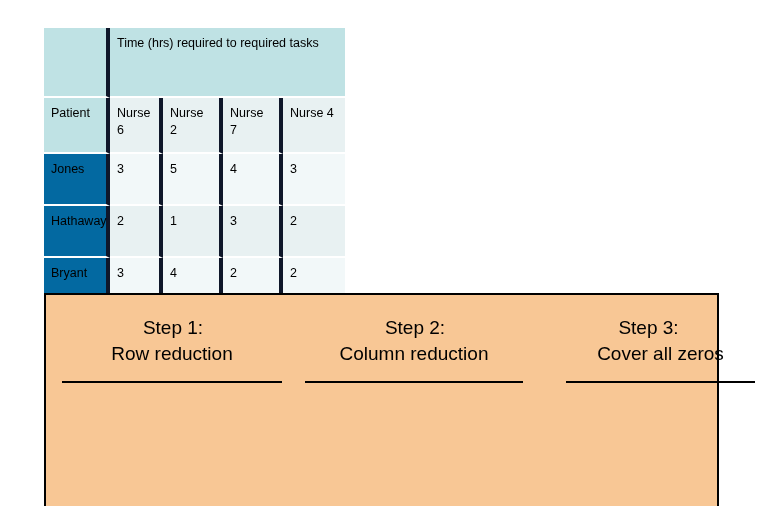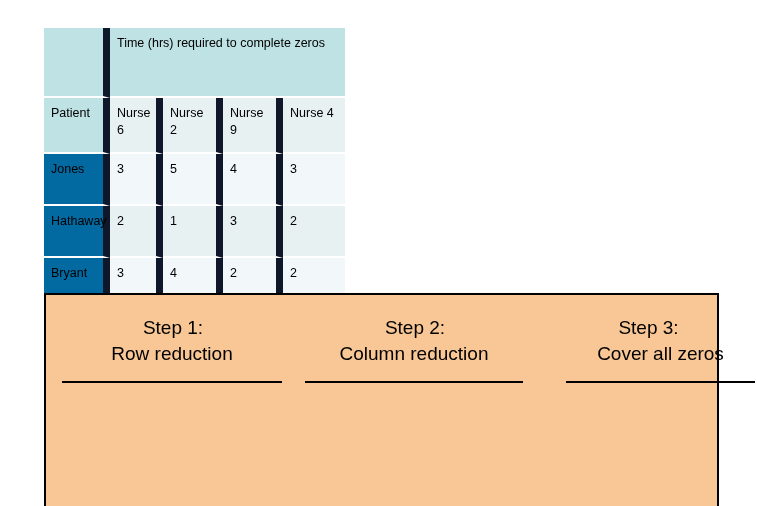--- a/index.html
+++ b/index.html
@@ -23,21 +23,21 @@
     top: 28px;
     width: 301px;
     border-collapse: separate;
     border-spacing: 0;
     table-layout: fixed;
     font-size: 12.5px;
   }
   #task-table td, #task-table th {
     vertical-align: top;
     padding: 7px 7px 7px 7px;
-    border-right: 7px solid #0f172a;
+    border-right: 4px solid #0f172a;
     border-bottom: 2px solid #ffffff;
     text-align: left;
     font-weight: normal;
     line-height: 1.32;
   }
   .col-patient { width: 66px; }
   .col-n1 { width: 53px; }
   .col-n2 { width: 60px; }
   .col-n3 { width: 60px; }
   .col-n4 { width: 62px; }
@@ -125,27 +125,27 @@
   <colgroup>
     <col class="col-patient">
       <col class="col-n1">
       <col class="col-n2">
       <col class="col-n3">
       <col class="col-n4">
   </colgroup>
   <tbody>
     <tr>
       <td class="hdr-blank"></td>
-      <td class="hdr-title" colspan="4"><span>Time (</span><span class="spell">hrs</span><span>) required to complete zeros</span></td>
+      <td class="hdr-title" colspan="4"><span>Time (</span><span class="spell">hrs</span><span>) required to required tasks</span></td>
     </tr>
     <tr>
       <td class="subhdr-patient">Patient</td>
       <td class="subhdr-nurse">Nurse 6</td>
       <td class="subhdr-nurse">Nurse 2</td>
-      <td class="subhdr-nurse">Nurse 9</td>
+      <td class="subhdr-nurse">Nurse 7</td>
       <td class="subhdr-nurse">Nurse 4</td>
     </tr>
 
     <tr>
       <td class="rowname">Jones</td>
       <td class="val-light">3</td>
       <td class="val-light">5</td>
       <td class="val-light">4</td>
       <td class="val-light">3</td>
     </tr>

